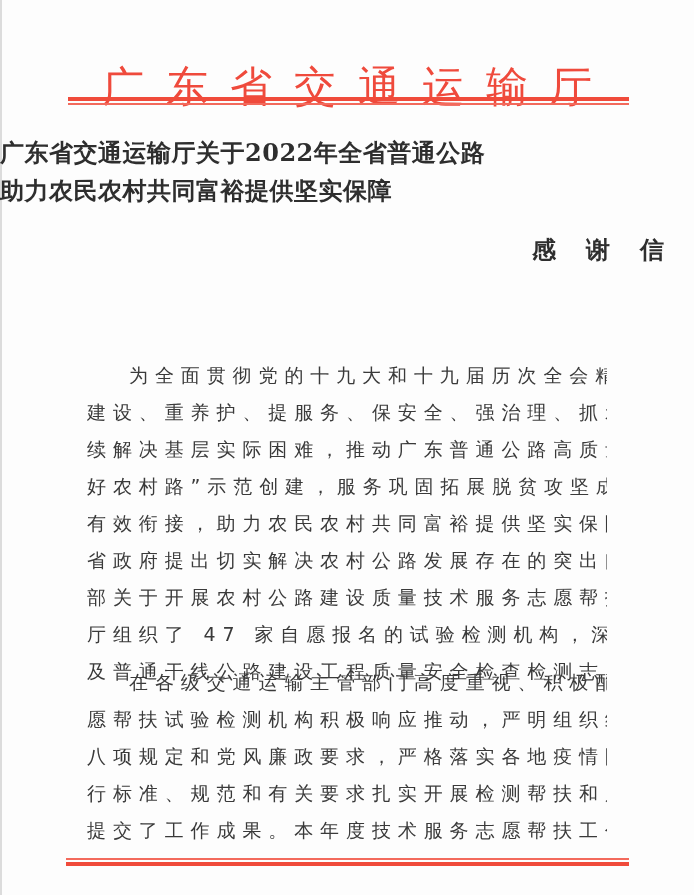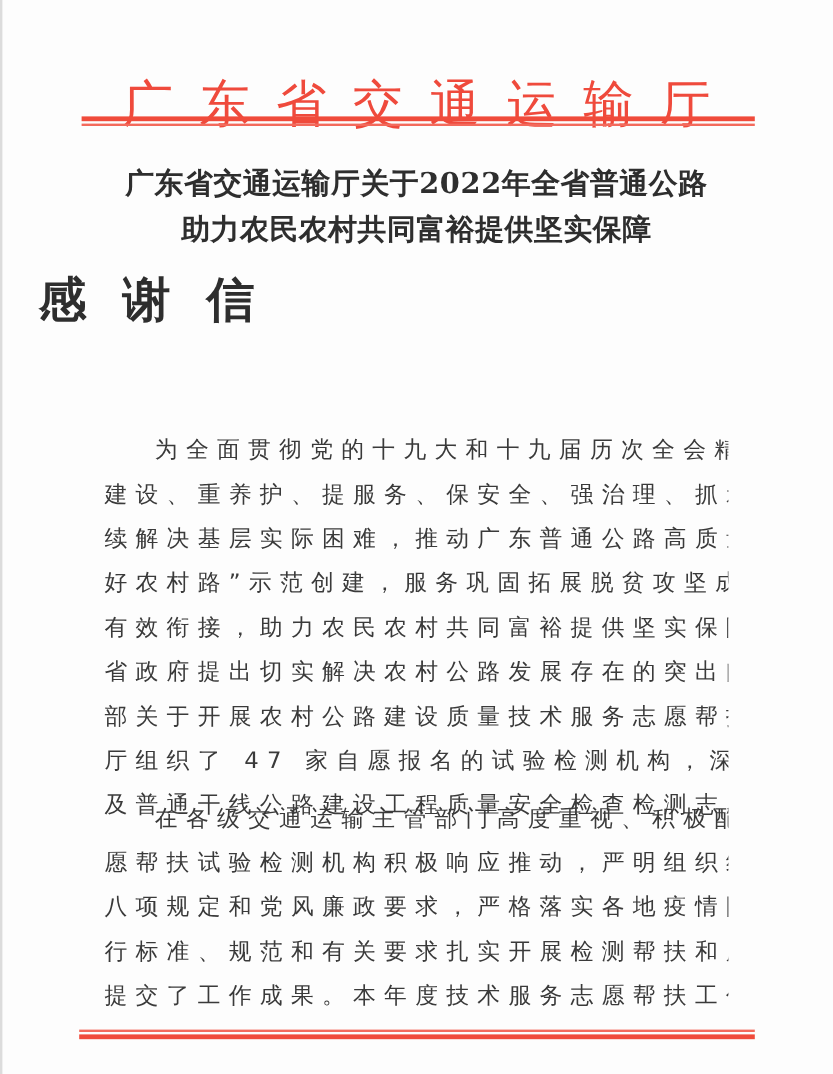--- a/index.html
+++ b/index.html
@@ -34,30 +34,30 @@
   }
   .rule-bot-thin {
     position: absolute; left: 66px; top: 858px; width: 563px; height: 1.5px;
     background: #f36a5c;
   }
   .rule-bot-thick {
     position: absolute; left: 66px; top: 862px; width: 563px; height: 4px;
     background: #f04b3b;
   }
   .doc-title {
-    position: absolute; left: 0; width: 694px; text-align: center;
+    position: absolute; left: 0; width: 694px; 
     color: #2e2e2e; font-weight: bold;
     font-size: 24px; letter-spacing: 0.5px;
   }
   .doc-title.line1 { top: 137px; line-height: 32px; }
   .doc-title.line2 { top: 175px; line-height: 32px; }
   .doc-heading {
-    position: absolute; left: 0; top: 224px; width: 694px; text-align: left;
+    position: absolute; left: 0; top: 224px; width: 694px; text-align: right;
     color: #2e2e2e; font-weight: bold;
-    font-size: 40px; line-height: 52px;
+    font-size: 24px; line-height: 52px;
     letter-spacing: 30px; padding-left: 32px; box-sizing: border-box;
   }
   .body-text {
     position: absolute; left: 87px; width: 520px;
     color: #3a3a3a;
     font-family: "DejaVu Sans", "Liberation Sans", sans-serif;
     font-size: 19px;
     letter-spacing: 6.9px;
     line-height: 37px;
   }

